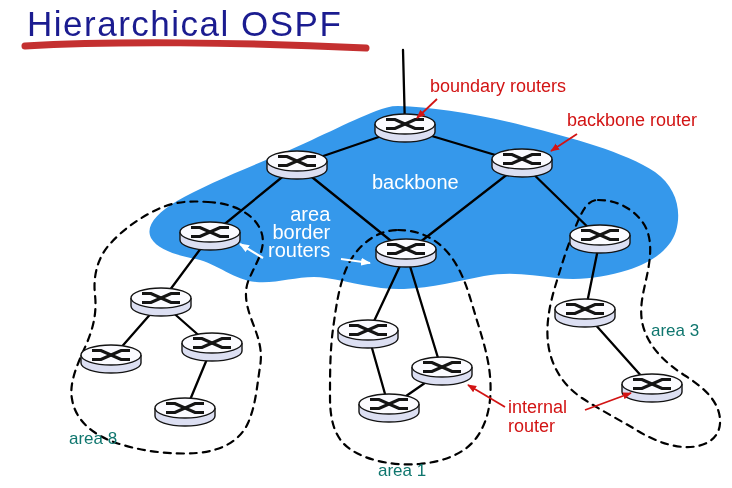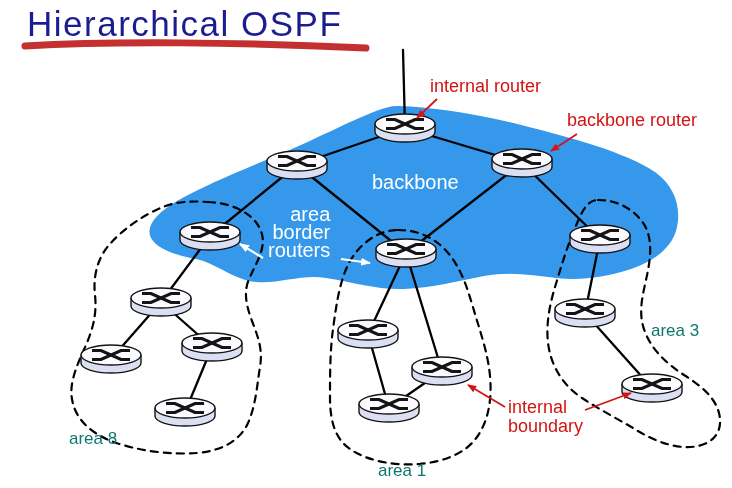--- a/index.html
+++ b/index.html
@@ -154,32 +154,32 @@
       <line class="red-arrow" x1="577" y1="134" x2="551" y2="151" marker-end="url(#ah-red)"></line>
       <line class="red-arrow" x1="505" y1="407" x2="468" y2="385" marker-end="url(#ah-red)"></line>
       <line class="red-arrow" x1="585" y1="410" x2="631" y2="393" marker-end="url(#ah-red)"></line>
       <line class="white-arrow" x1="263" y1="258" x2="240" y2="244" marker-end="url(#ah-white)"></line>
       <line class="white-arrow" x1="341" y1="259" x2="370" y2="263" marker-end="url(#ah-white)"></line>
     </g>
   </svg>
 
   <h1 class="title">Hierarchical OSPF</h1>
 
-  <div class="lbl lbl-red" style="left:430px;top:77px">internal router</div>
+  <div class="lbl lbl-red" style="left:430px;top:77px">boundary routers</div>
 
   <div class="lbl lbl-red" style="left:567px;top:111px">backbone router</div>
 
   <div class="lbl lbl-white lbl-backbone" style="left:372px;top:171px">backbone</div>
 
   <div class="lbl lbl-white lbl-abr" style="left:268px;top:205px">area
 border
 routers</div>
 
   <div class="lbl lbl-red" style="left:508px;top:398px">internal
-boundary</div>
+router</div>
 
   <div class="lbl lbl-area" style="left:69px;top:429px">area 8</div>
 
   <div class="lbl lbl-area" style="left:378px;top:461px">area 1</div>
 
   <div class="lbl lbl-area" style="left:651px;top:321px">area 3</div>
 
 </div>
 
 </body></html>

